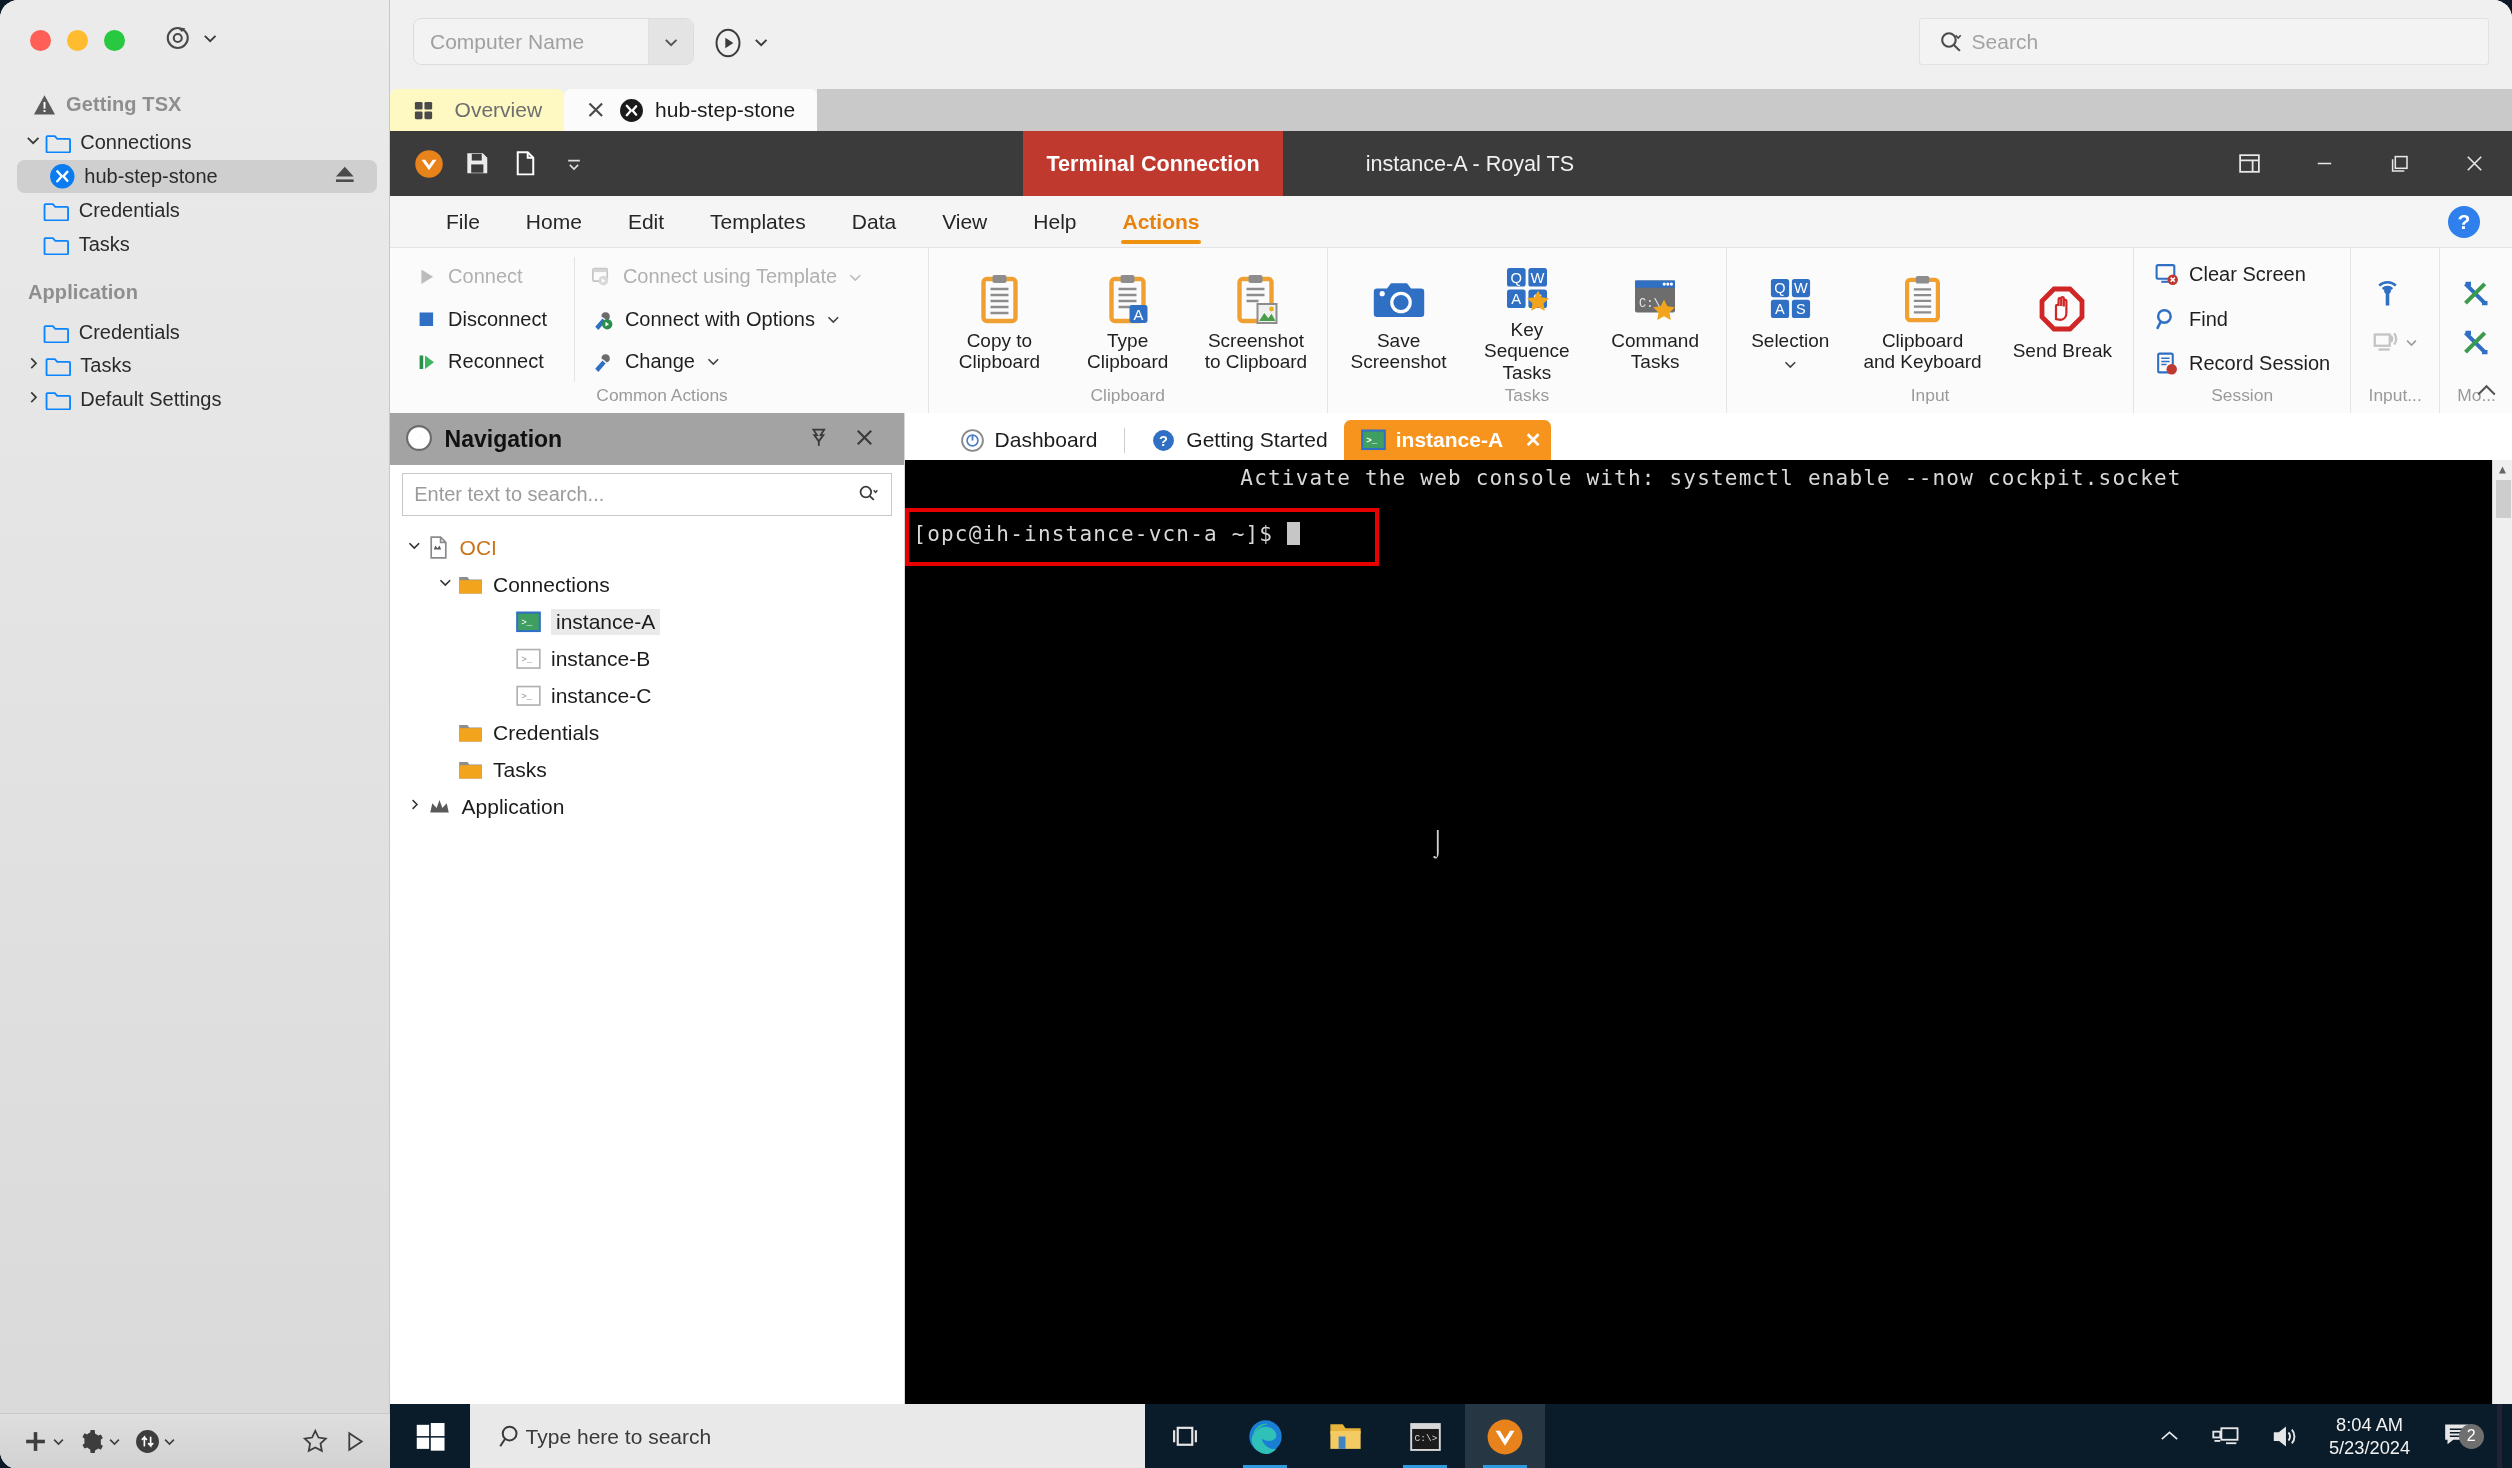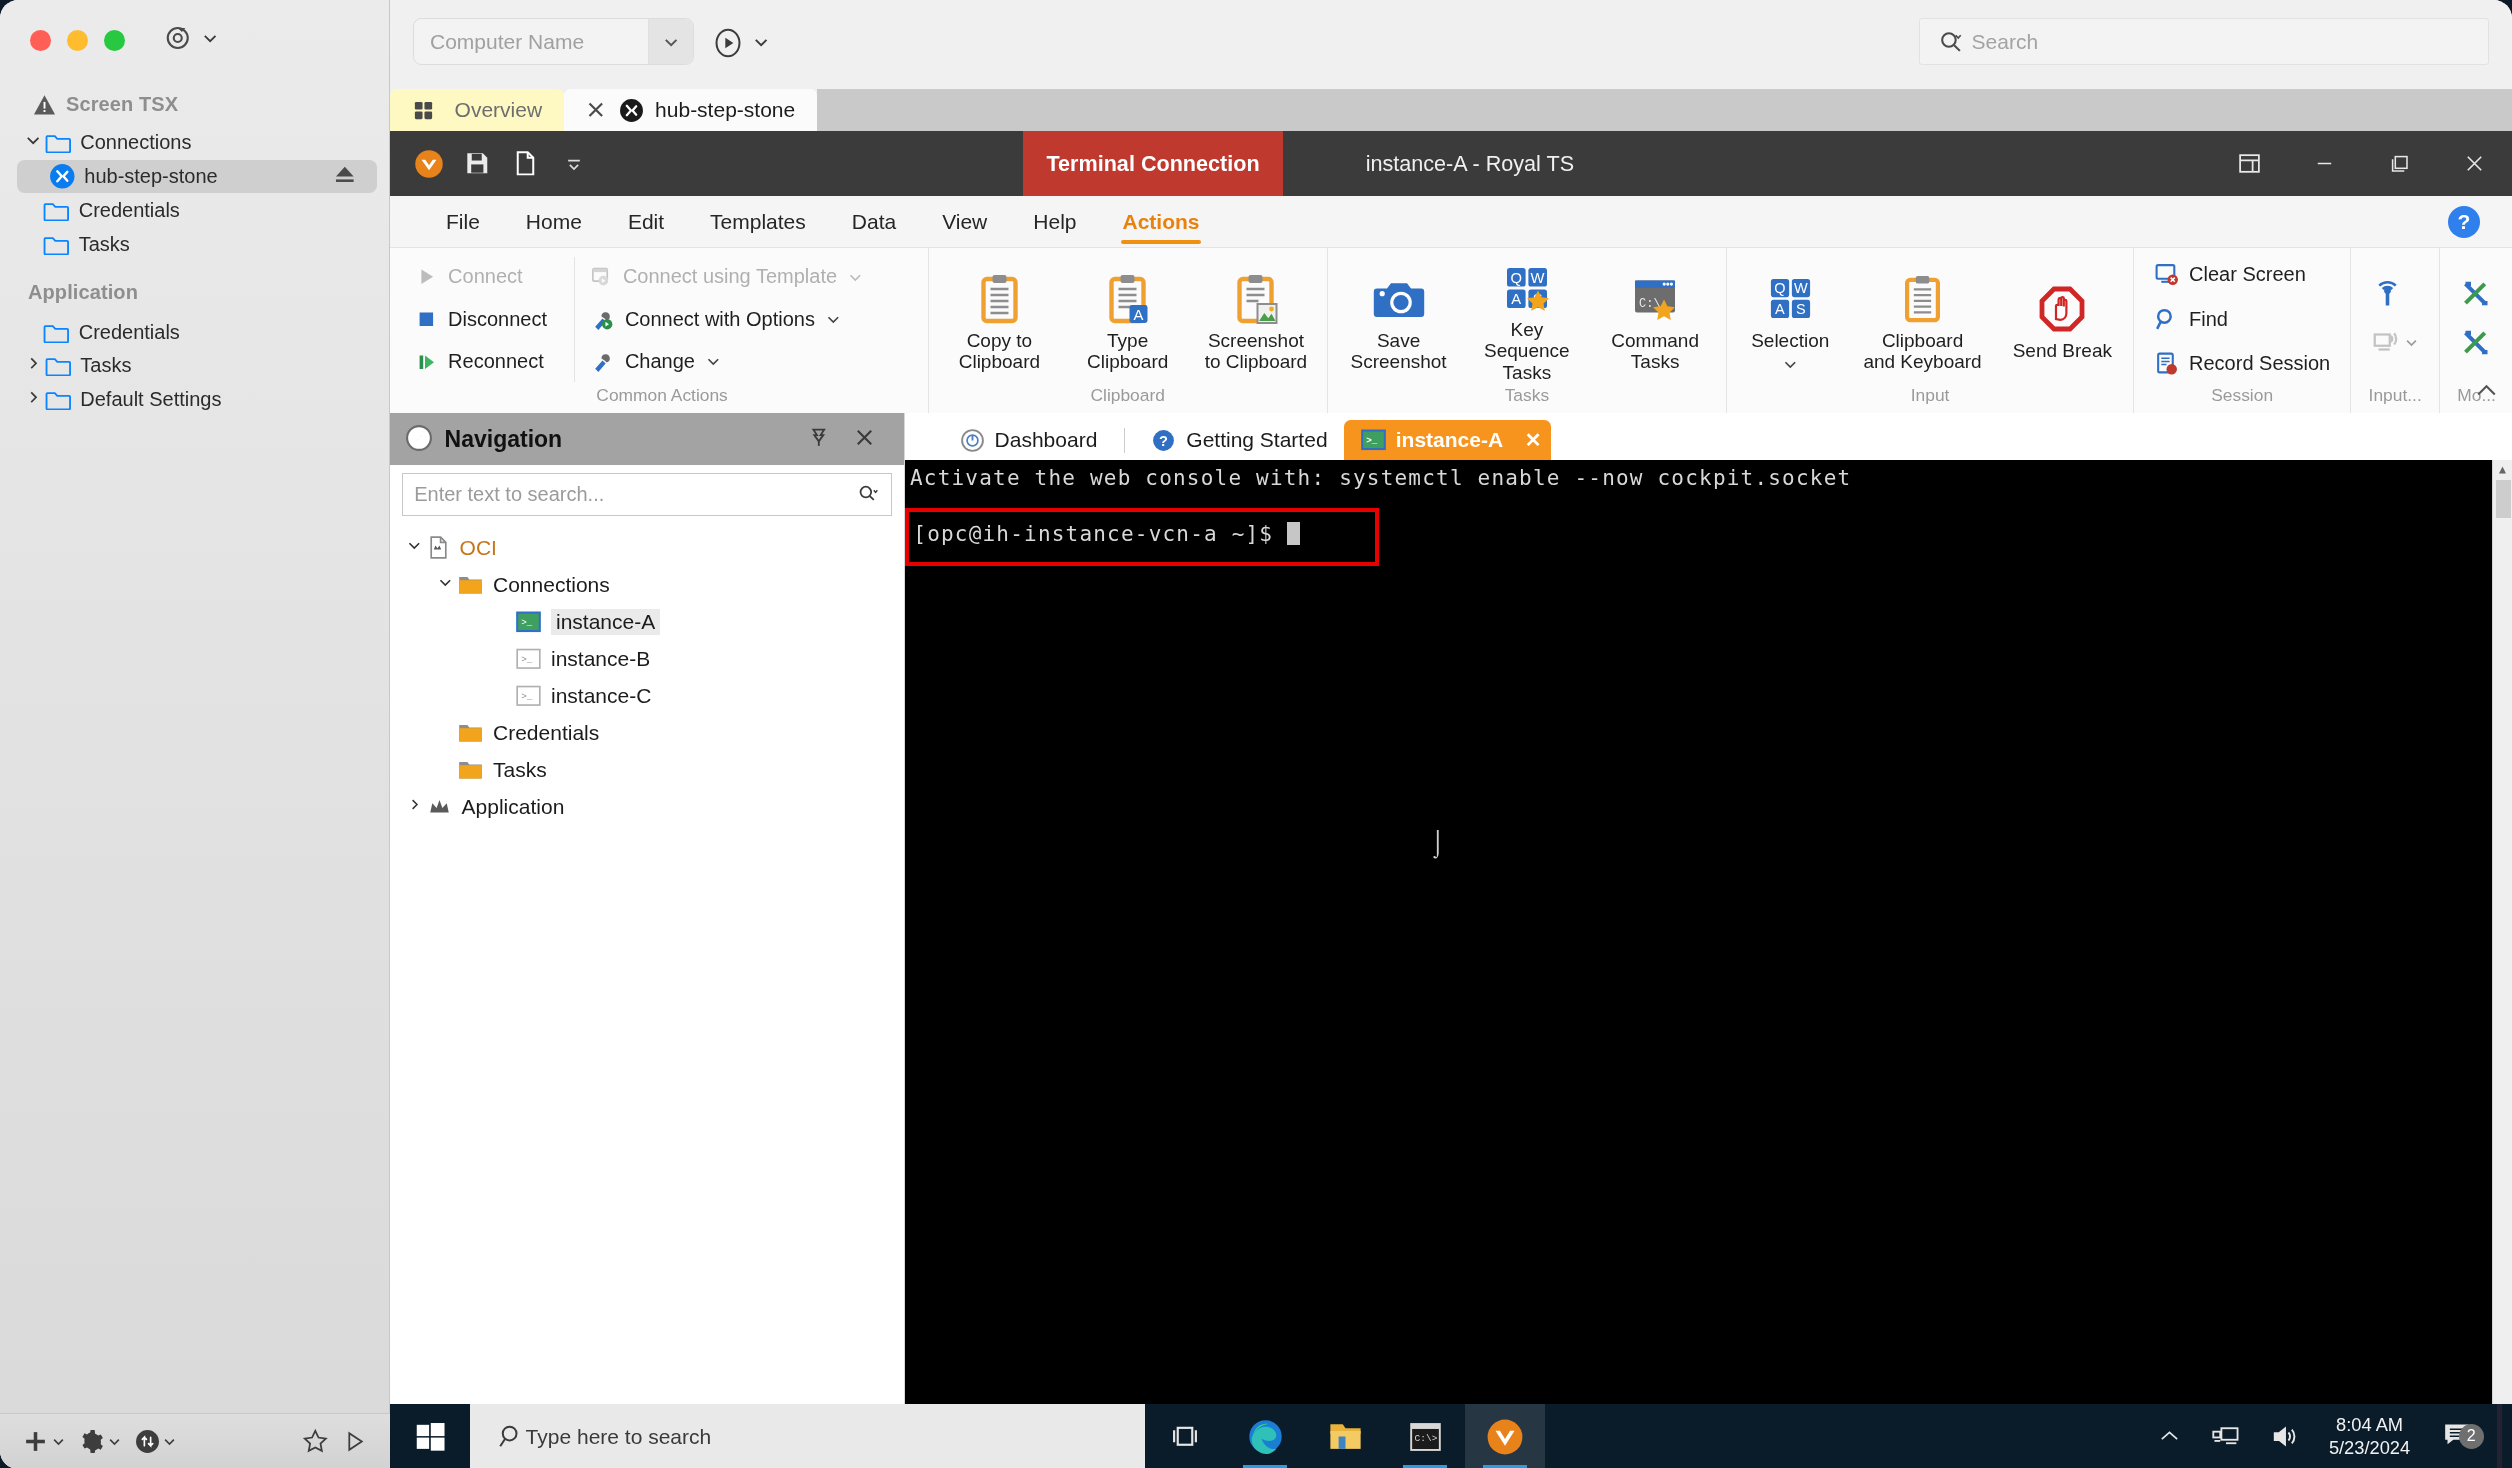--- a/index.html
+++ b/index.html
@@ -221,21 +221,21 @@
   .ttab { height: 40px; display: flex; align-items: center; gap: 10px; padding: 0 16.6px; font-size: 21px; color: #1c1c1c; border-radius: 6.6px 6.6px 0 0; }
   .ttab.active { background: #f7941e; color: #fff; font-weight: 600; padding-right: 10px; }
   .ttab .x { margin-left: 11.6px; font-size: 20px; }
   .ttab-sep { width: 0.8px; height: 25px; background: #ccc; margin: 0 10px 6.6px; }
   .terminal {
     flex: 1; background: #000; position: relative; overflow: hidden;
     font-family: "DejaVu Sans Mono", "Liberation Mono", monospace;
     color: #d8d8d8; font-size: 21px; line-height: 1.32;
     padding: 5px 0 0 5px;
   }
-  .term-line { white-space: pre; letter-spacing: 1.2px; }
+  .term-line { white-space: pre; letter-spacing: 1.2px; text-align: center; }
   .term-highlight {
     position: absolute; left: 0px; top: 48px; width: 474px; height: 58px;
     border: 4.2px solid #e60000;
   }
   .term-prompt {
     position: absolute; left: 8.3px; top: 61px; white-space: pre; letter-spacing: 1.2px;
   }
   .cursor-block { display: inline-block; width: 13.3px; height: 23px; background: #c6c6c6; vertical-align: -4.2px; }
   .ibeam { position: absolute; left: 525px; top: 366px; color: #cfcfcf; font-size: 25px; font-family: "Liberation Serif", serif; }
   .term-scroll { position: absolute; right: 0; top: 0; bottom: 0; width: 20px; background: #efefef; border-left: 0.8px solid #d6d6d6; }
@@ -302,21 +302,21 @@
           </svg>
       </div>
 
       <div class="sb-section-title" style="left:33px; top:93px;">
         <span style="display:inline-flex; align-items:center; gap:10px;">
           <svg width="23" height="21.6" viewBox="0 0 24 22">
               <path d="M12 1 L23 21 H1 Z" fill="#5a5a5a"></path>
               <rect x="11" y="8" width="2" height="7" fill="#fff"></rect>
               <rect x="11" y="16.5" width="2" height="2" fill="#fff"></rect>
             </svg>
-          <span>Screen TSX</span>
+          <span>Getting TSX</span>
         </span>
       </div>
 
       <div class="sb-row" style="left:21.6px; top:126px;">
         <span class="chev">
           <svg width="18.3" height="18.3" viewBox="0 0 24 24" fill="none" stroke="#3a3a3a" stroke-width="2.4">
               <path d="M5 9l7 7 7-7"></path>
             </svg>
         </span>
         <span class="fld">

